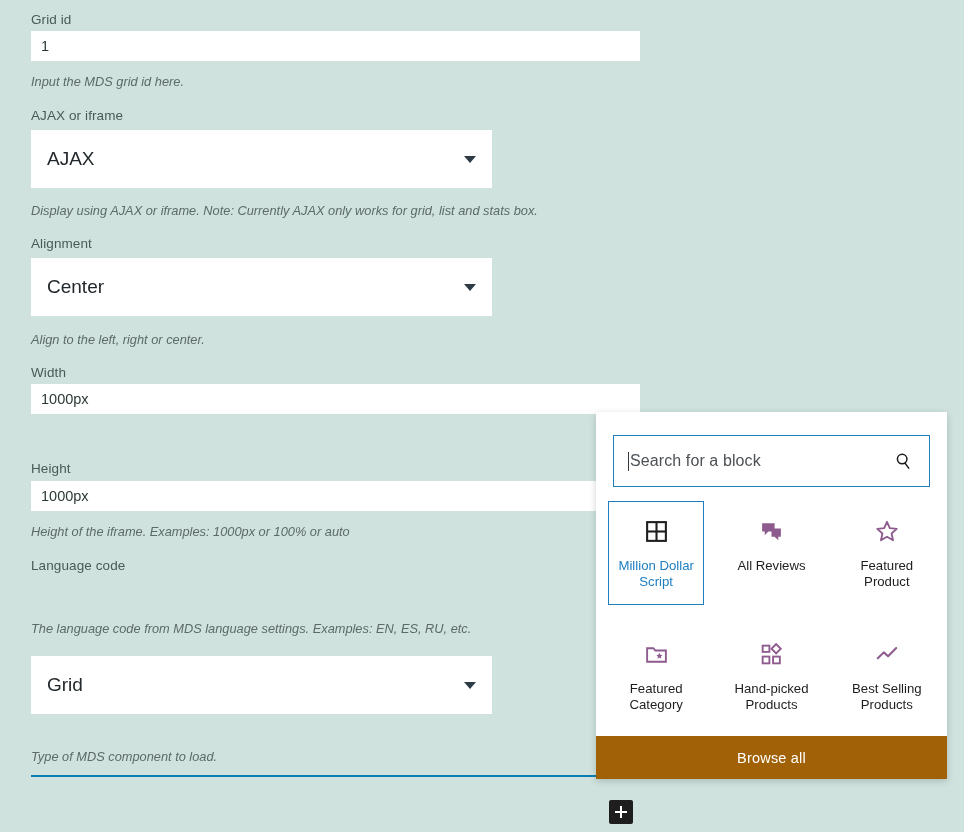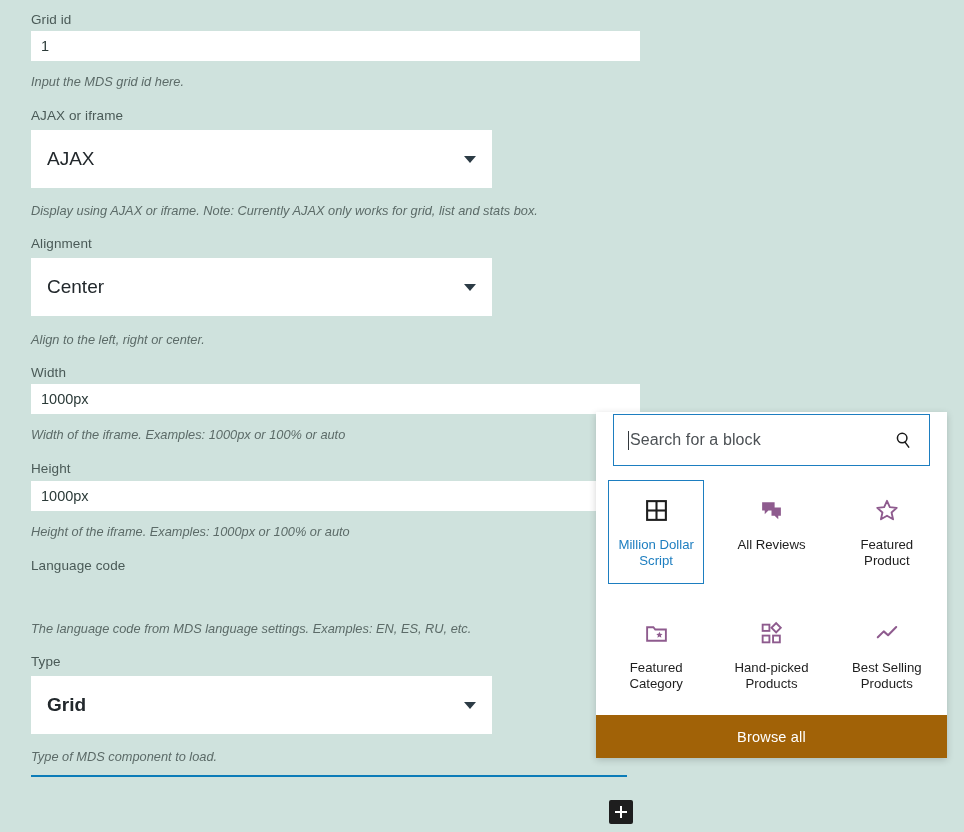--- a/index.html
+++ b/index.html
@@ -87,21 +87,21 @@
   .inserter {
     position: absolute;
     left: 596px;
     top: 412px;
     width: 351px;
     background: #ffffff;
     box-shadow: 0 2px 7px rgba(0,0,0,.18);
     box-sizing: border-box;
   }
   .search-wrap {
-    margin: 2px 17px 0 17px;
+    margin: 23px 17px 0 17px;
     position: relative;
   }
   .search-box {
     height: 52px;
     border: 1.5px solid #1d7ec0;
     background: #fff;
     box-sizing: border-box;
     display: flex;
     align-items: center;
     padding: 0 14px;
@@ -221,33 +221,32 @@
   <div class="select-box" style="top:258px;">
     <span>Center</span>
     <span class="select-caret"></span>
   </div>
   <div class="help-text" style="top:332px;">Align to the left, right or center.</div>
 
   <div class="field-label" style="top:365px;">Width</div>
   <div class="text-input" style="top:384px; width:609px;">
     <span>1000px</span>
   </div>
-  <div class="help-text" style="top:427px;">Width of the iframe. Examples: 1000px or 100% or auto</div>
 
   <div class="field-label" style="top:461px;">Height</div>
   <div class="text-input" style="top:481px; width:609px;">
     <span>1000px</span>
   </div>
   <div class="help-text" style="top:524px;">Height of the iframe. Examples: 1000px or 100% or auto</div>
 
   <div class="field-label" style="top:558px;">Language code</div>
   <div class="help-text" style="top:621px;">The language code from MDS language settings. Examples: EN, ES, RU, etc.</div>
 
   <div class="field-label" style="top:654px;">Type</div>
-  <div class="select-box" style="top:676px;font-weight:bold;">
+  <div class="select-box" style="top:656px;">
     <span>Grid</span>
     <span class="select-caret"></span>
   </div>
   <div class="help-text" style="top:749px;">Type of MDS component to load.</div>
 
   <div class="blue-rule"></div>
 </div>
 
 <div class="inserter">
 

